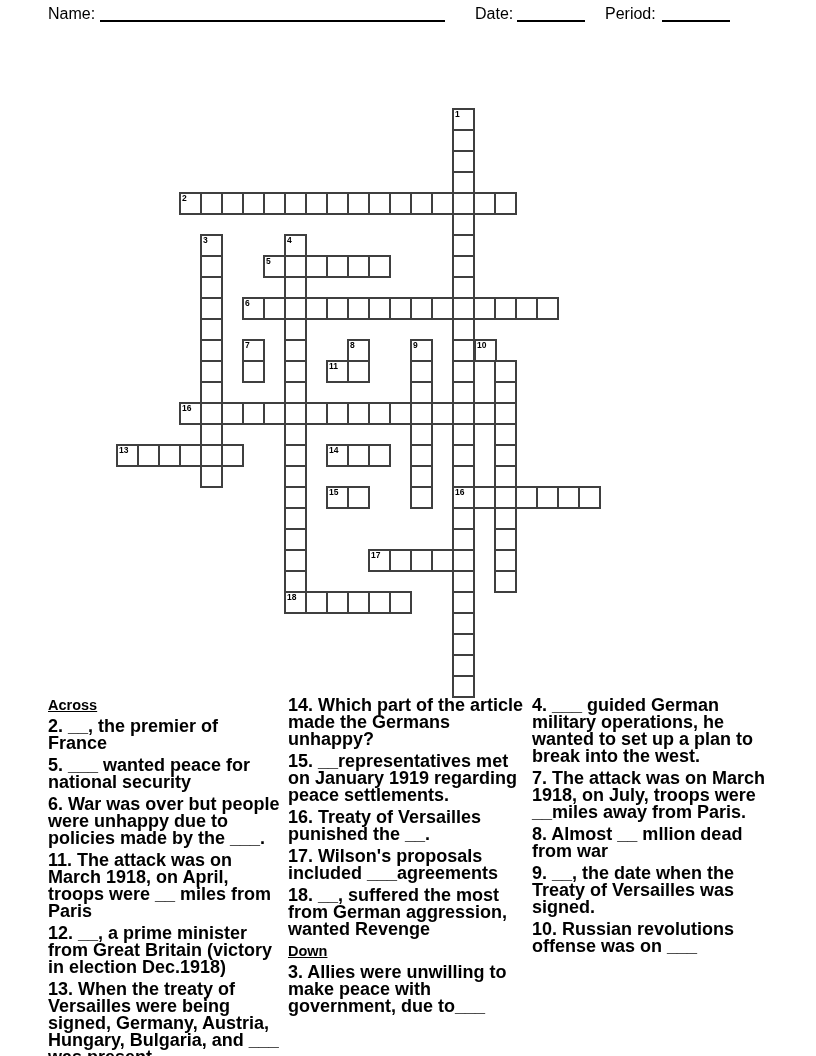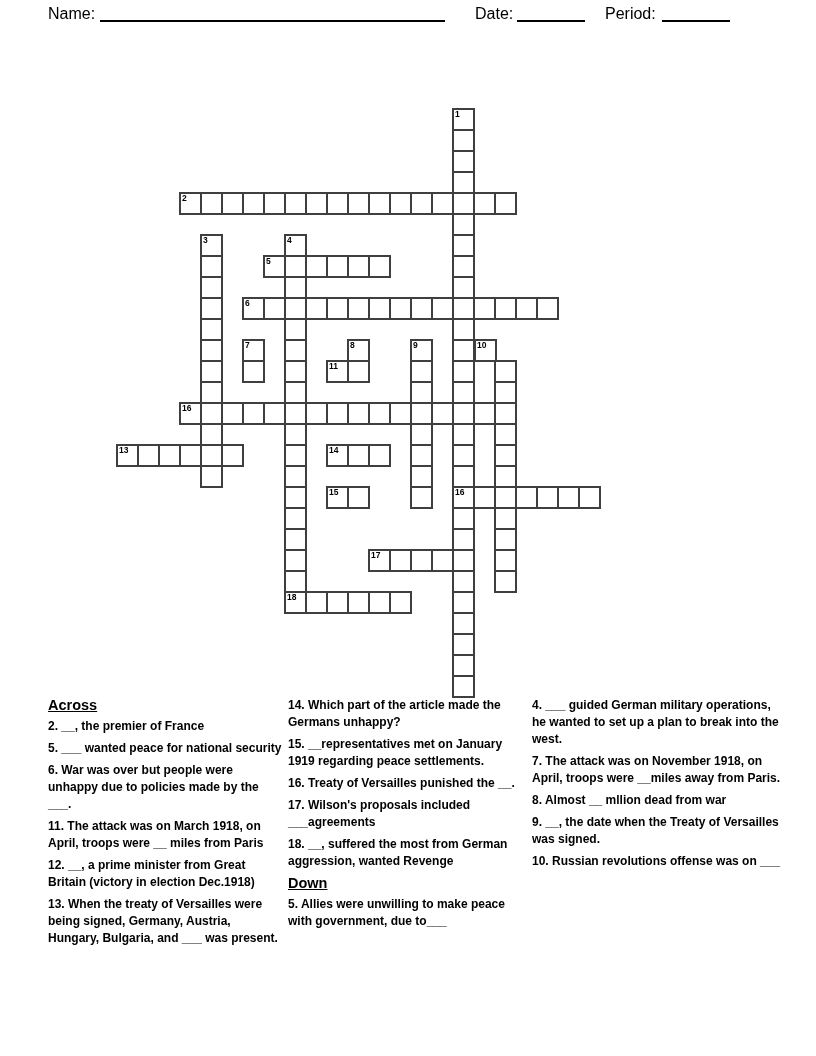--- a/index.html
+++ b/index.html
@@ -22,21 +22,21 @@
            font-weight:bold;color:#000;}
 
   
   .clues{position:absolute;top:697px;left:0;width:100%;}
   .clue-col{position:absolute;top:0;}
   .clue-col-1{left:48px;width:234px;}
   .clue-col-2{left:288px;width:244px;}
   .clue-col-3{left:532px;width:250px;}
   .clue-heading{font-size:14.5px;font-weight:bold;text-decoration:underline;
                 margin:0 0 5px 0;}
-  .clue{font-size:12px;font-weight:bold;line-height:17px;margin:0 0 5px 0;}
+  .clue{font-size:18px;font-weight:bold;line-height:17px;margin:0 0 5px 0;}
 </style>
 </head>
 <body>
 
 <div class="page">
 
   <span class="hdr-label" style="left:48px">Name:</span>
   <span class="hdr-line" style="left:100px;width:345px"></span>
 
   <span class="hdr-label" style="left:475px">Date:</span>
@@ -261,24 +261,24 @@
         <p class="clue">12. __, a prime minister from Great Britain (victory in election Dec.1918)</p>
         <p class="clue">13. When the treaty of Versailles were being signed, Germany, Austria, Hungary, Bulgaria, and ___ was present.</p>
       </div>
       <div class="clue-col clue-col-2">
         <p class="clue">14. Which part of the article made the Germans unhappy?</p>
         <p class="clue">15. __representatives met on January 1919 regarding peace settlements.</p>
         <p class="clue">16. Treaty of Versailles punished the __.</p>
         <p class="clue">17. Wilson's proposals included ___agreements</p>
         <p class="clue">18. __, suffered the most from German aggression, wanted Revenge</p>
         <div class="clue-heading">Down</div>
-        <p class="clue">5. Allies were unwilling to make peace with government, due to___</p>
+        <p class="clue">3. Allies were unwilling to make peace with government, due to___</p>
       </div>
       <div class="clue-col clue-col-3">
         <p class="clue">4. ___ guided German military operations, he wanted to set up a plan to break into the west.</p>
-        <p class="clue">7. The attack was on November 1918, on April, troops were __miles away from Paris.</p>
+        <p class="clue">7. The attack was on March 1918, on July, troops were __miles away from Paris.</p>
         <p class="clue">8. Almost __ mllion dead from war</p>
         <p class="clue">9. __, the date when the Treaty of Versailles was signed.</p>
         <p class="clue">10. Russian revolutions offense was on ___</p>
       </div>
     </div>
 
 </div>
 
 </body></html>

